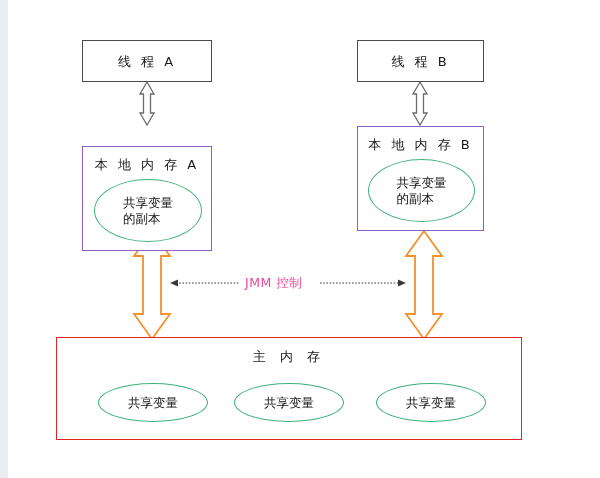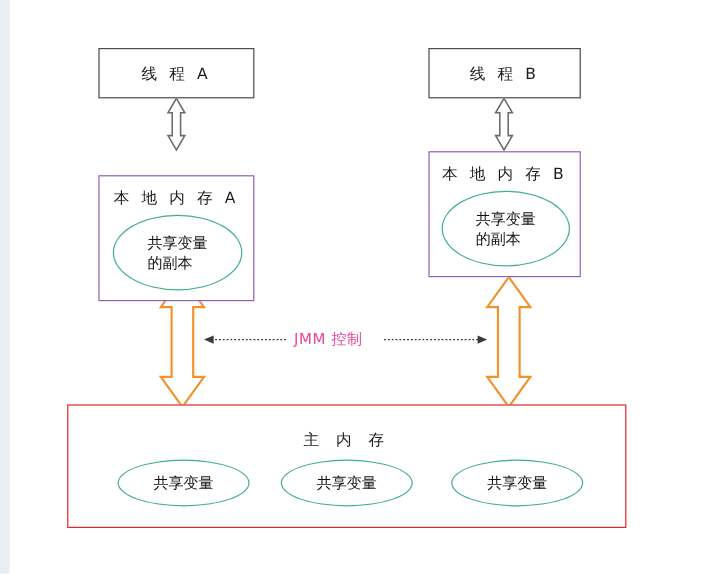--- a/index.html
+++ b/index.html
@@ -54,21 +54,21 @@
     letter-spacing: 3px;
     white-space: nowrap;
   }
   .thread-box .box-title {
     top: 12px;
   }
   .local-box .box-title {
     top: 9px;
   }
   .main-box .box-title {
-    top: 20px;
+    top: 10px;
     letter-spacing: 5px;
   }
 
   
   .ellipse {
     position: absolute;
     box-sizing: border-box;
     border: 1.5px solid #3fb27c;
     border-radius: 50%;
     background: #ffffff;

